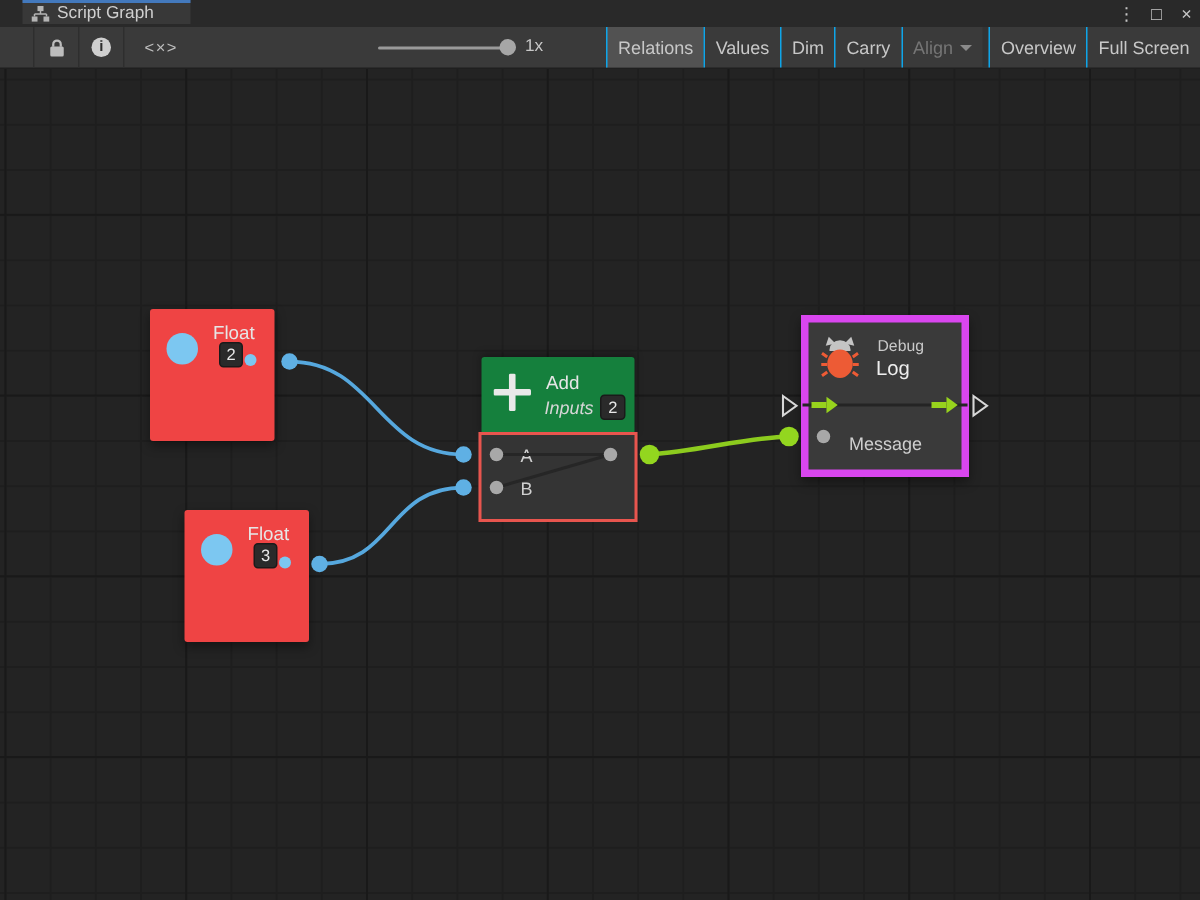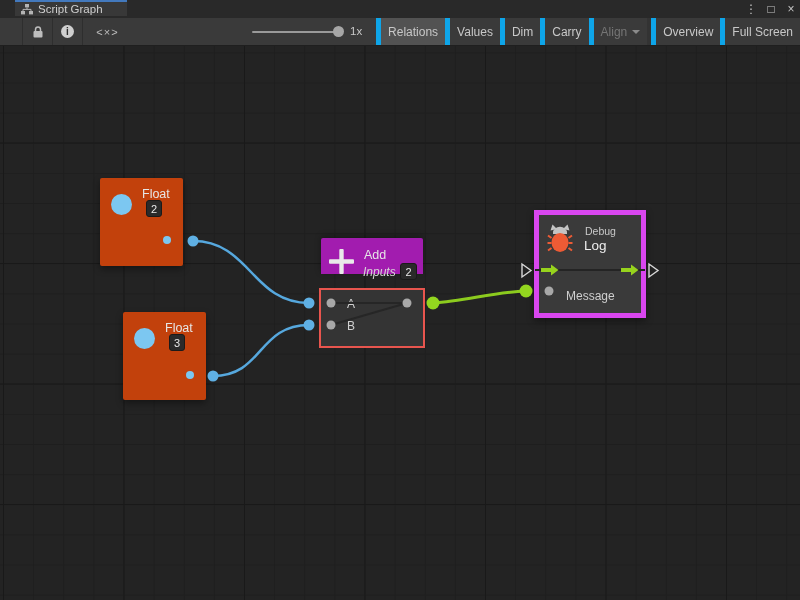--- a/index.html
+++ b/index.html
@@ -23,45 +23,45 @@
   .tb-text{font-size:11.5px;color:#c8c8c8;}
   .code-glyph{font-size:11px;color:#bdbdbd;letter-spacing:1px;}
   .info-circle{width:13px;height:13px;border-radius:50%;background:#cfcfcf;color:#2e2e2e;
                font-size:10px;font-weight:bold;display:flex;align-items:center;justify-content:center;}
   .slider-track{position:absolute;left:252px;top:13px;width:90px;height:2px;background:#9a9a9a;border-radius:1px;}
   .slider-handle{position:absolute;left:333px;top:8px;width:11px;height:11px;border-radius:50%;background:#a6a6a6;}
   .zoom-label{position:absolute;left:218px;top:7px;margin-top:20px;}
   .zoom-value{position:absolute;left:350px;top:7px;}
   .rt-group{position:absolute;right:0;top:0;height:27px;display:flex;align-items:stretch;}
   .rt-btn{display:flex;align-items:center;gap:5px;padding:0 7px;font-size:12px;color:#c8c8c8;
-          border-left:5px solid #0ea5e9;white-space:nowrap;}
+          border-left:1px solid #0ea5e9;white-space:nowrap;}
   .rt-btn.active{background:#525252;}
   .rt-btn.disabled{color:#757575;}
   .caret{width:0;height:0;border-left:4px solid transparent;border-right:4px solid transparent;
          border-top:4px solid #8a8a8a;display:inline-block;}
 
   
   .canvas{position:absolute;left:0;top:46px;width:800px;height:554px;background-color:#232323;
     background-image:
       linear-gradient(to right,#191919 1px,transparent 1px),
       linear-gradient(to bottom,#191919 1px,transparent 1px),
       linear-gradient(to right,#1e1e1e 1px,transparent 1px),
       linear-gradient(to bottom,#1e1e1e 1px,transparent 1px);
     background-size:120.5px 120.5px,120.5px 120.5px,30.125px 30.125px,30.125px 30.125px;
     background-position:3px 0,0 96.5px,3px 0,0 6.4px;}
 
   
-  .node{position:absolute;background:#c2410c;border-radius:2px;box-shadow:0 3px 7px rgba(0,0,0,.4);}
+  .node{position:absolute;background:#ef4444;border-radius:2px;box-shadow:0 3px 7px rgba(0,0,0,.4);margin-top:28px;}
   .float-node{width:83px;height:88px;}
   .float-circle{position:absolute;left:11px;top:16px;width:21px;height:21px;border-radius:50%;background:#7cc7f1;}
   .node-title{position:absolute;font-size:12.5px;color:#e6e6e6;white-space:nowrap;}
   .value-box{position:absolute;background:#2a2a2a;border:1px solid #1a1a1a;border-radius:3px;
              color:#e8e8e8;font-size:11px;display:flex;align-items:center;justify-content:center;box-sizing:border-box;}
 
-  .add-header{position:absolute;left:321px;top:238px;width:102px;height:36px;background:#a21caf;
+  .add-header{position:absolute;left:321px;top:238px;width:102px;height:52px;background:#15803d;
               border-radius:2px 2px 0 0;box-shadow:0 -2px 6px rgba(0,0,0,.3);}
   .add-body{position:absolute;left:319px;top:288px;width:106px;height:60px;background:#343434;
             border:2px solid #e8554e;box-sizing:border-box;}
   .port-label{position:absolute;font-size:12px;color:#d0d0d0;}
 
   .debug-node{position:absolute;left:534px;top:210px;width:112px;height:108px;background:#3a3a3a;
               border:5px solid #d946ef;box-sizing:border-box;box-shadow:0 3px 7px rgba(0,0,0,.4);}
   .debug-cat{position:absolute;left:46px;top:10px;font-size:10.5px;color:#c9c9c9;}
   .debug-title{position:absolute;left:45px;top:23px;font-size:13.5px;color:#ededed;}
   .debug-input{position:absolute;left:27px;top:74px;font-size:12px;color:#cfcfcf;}

